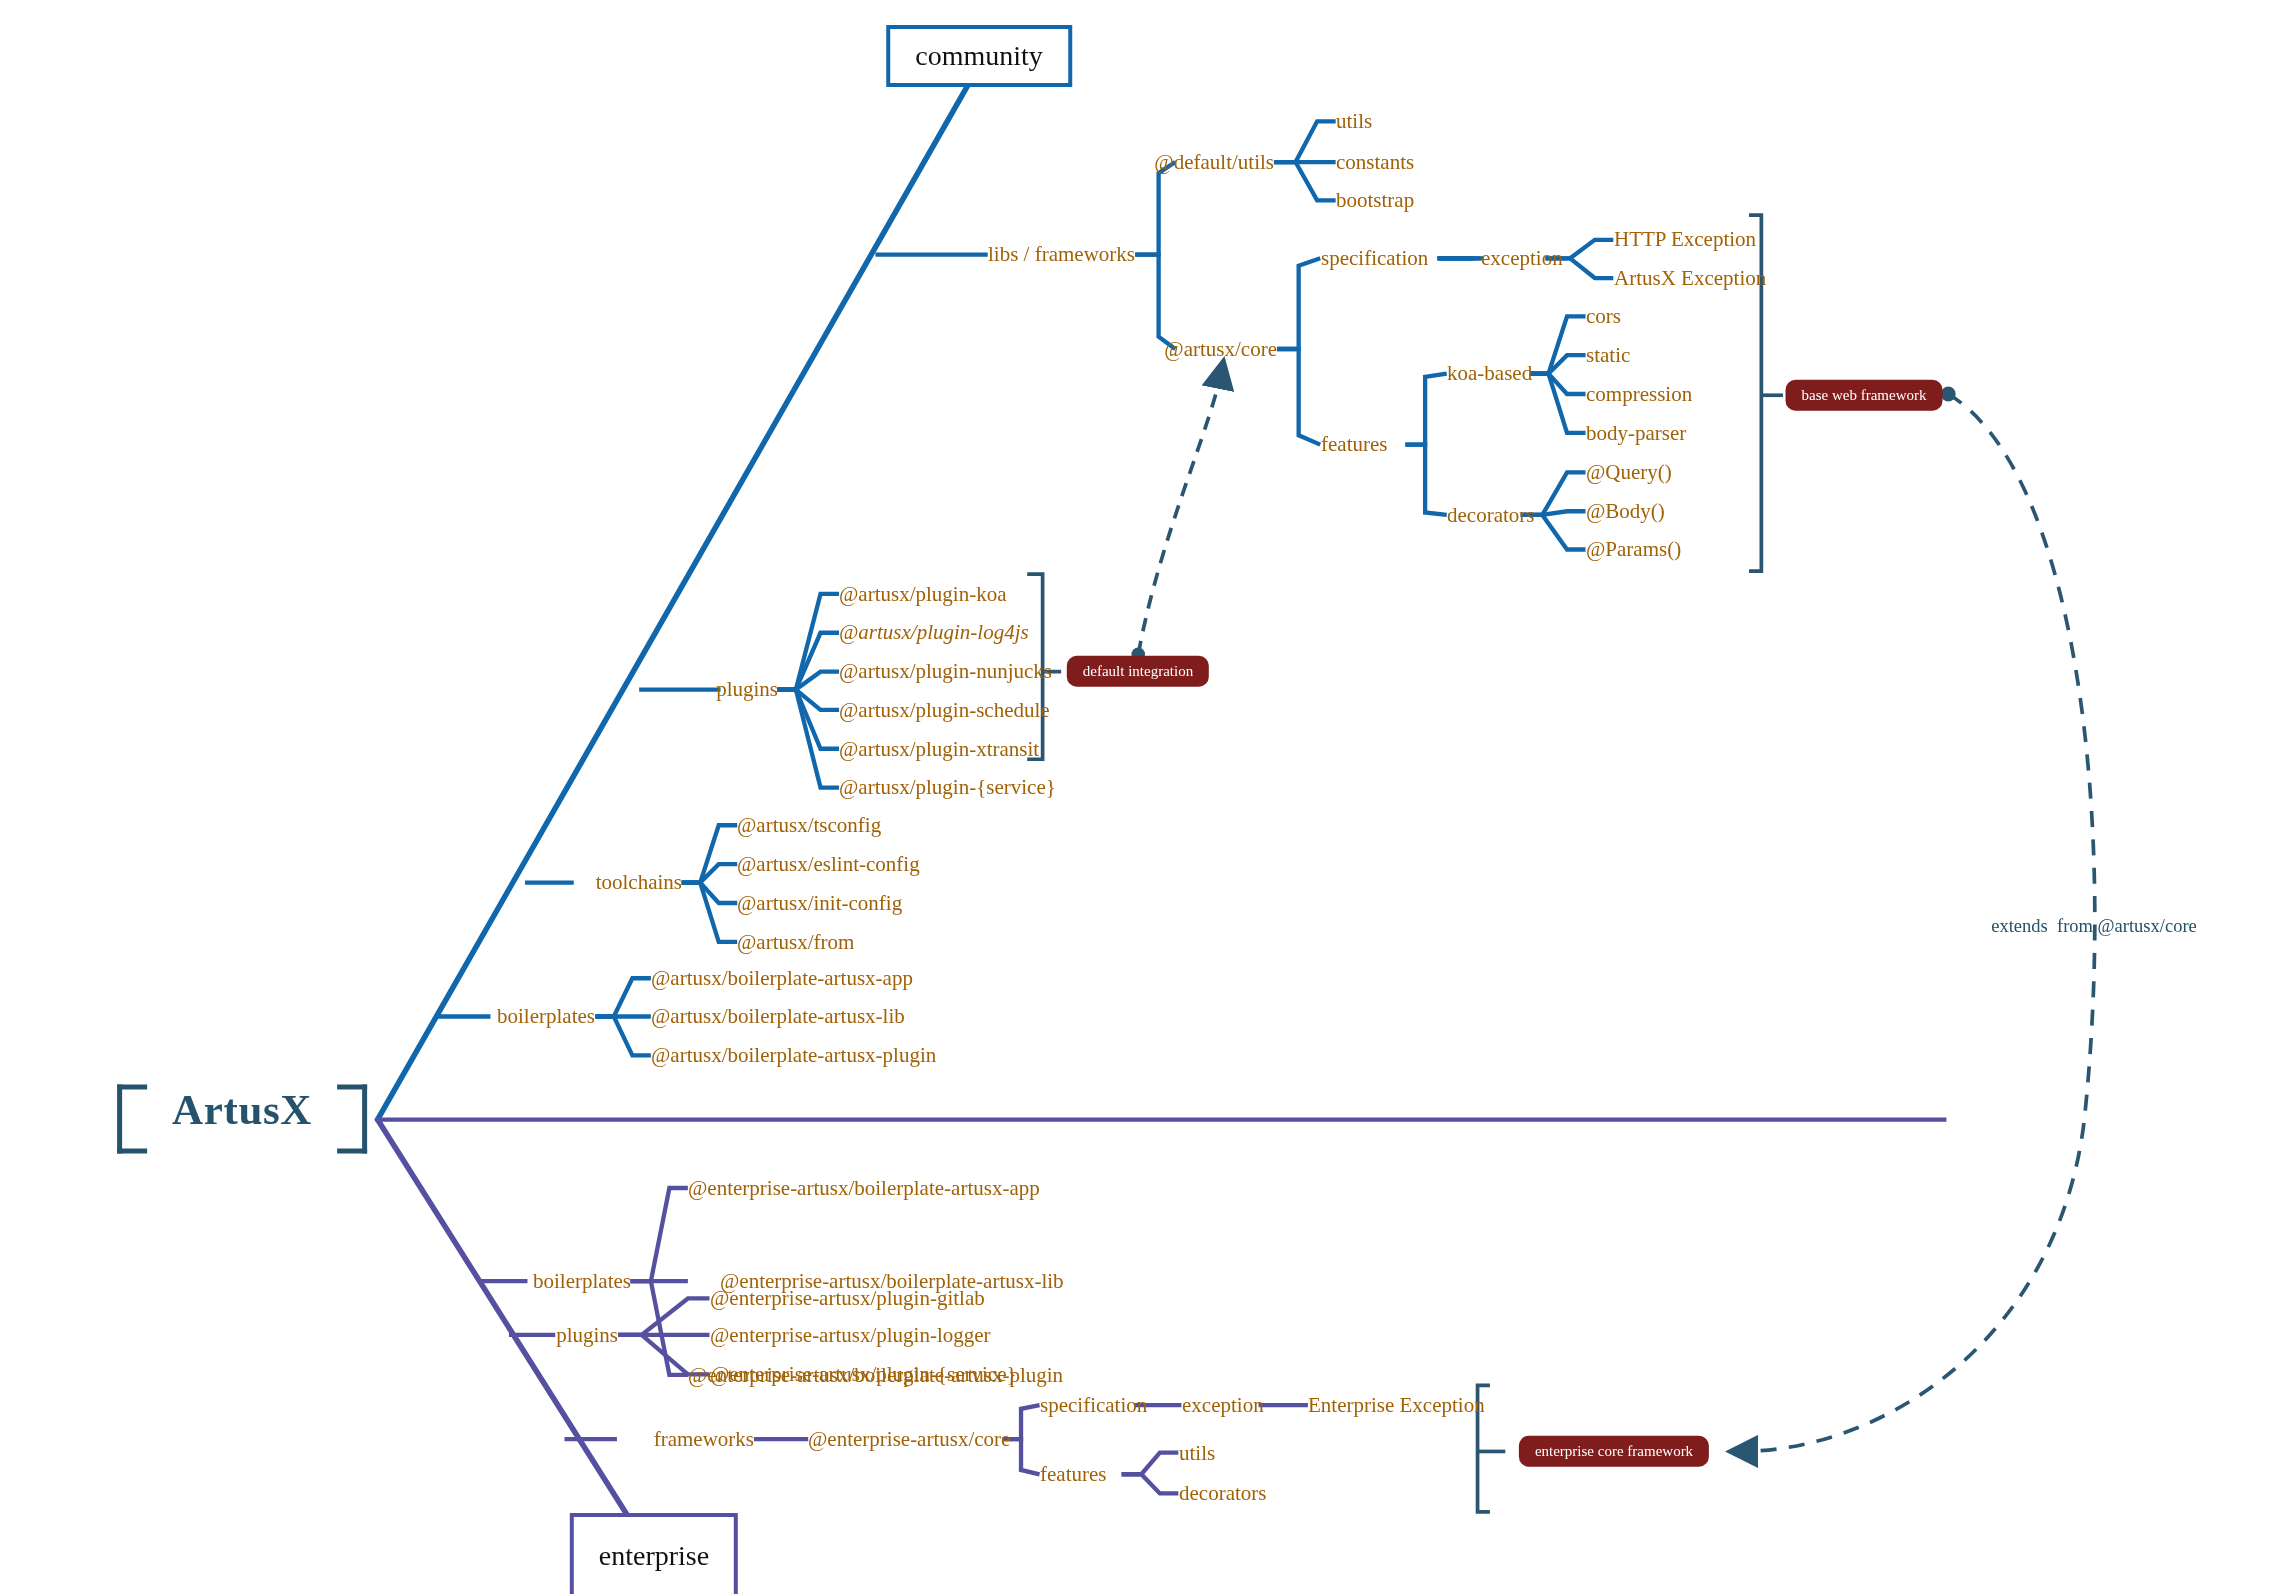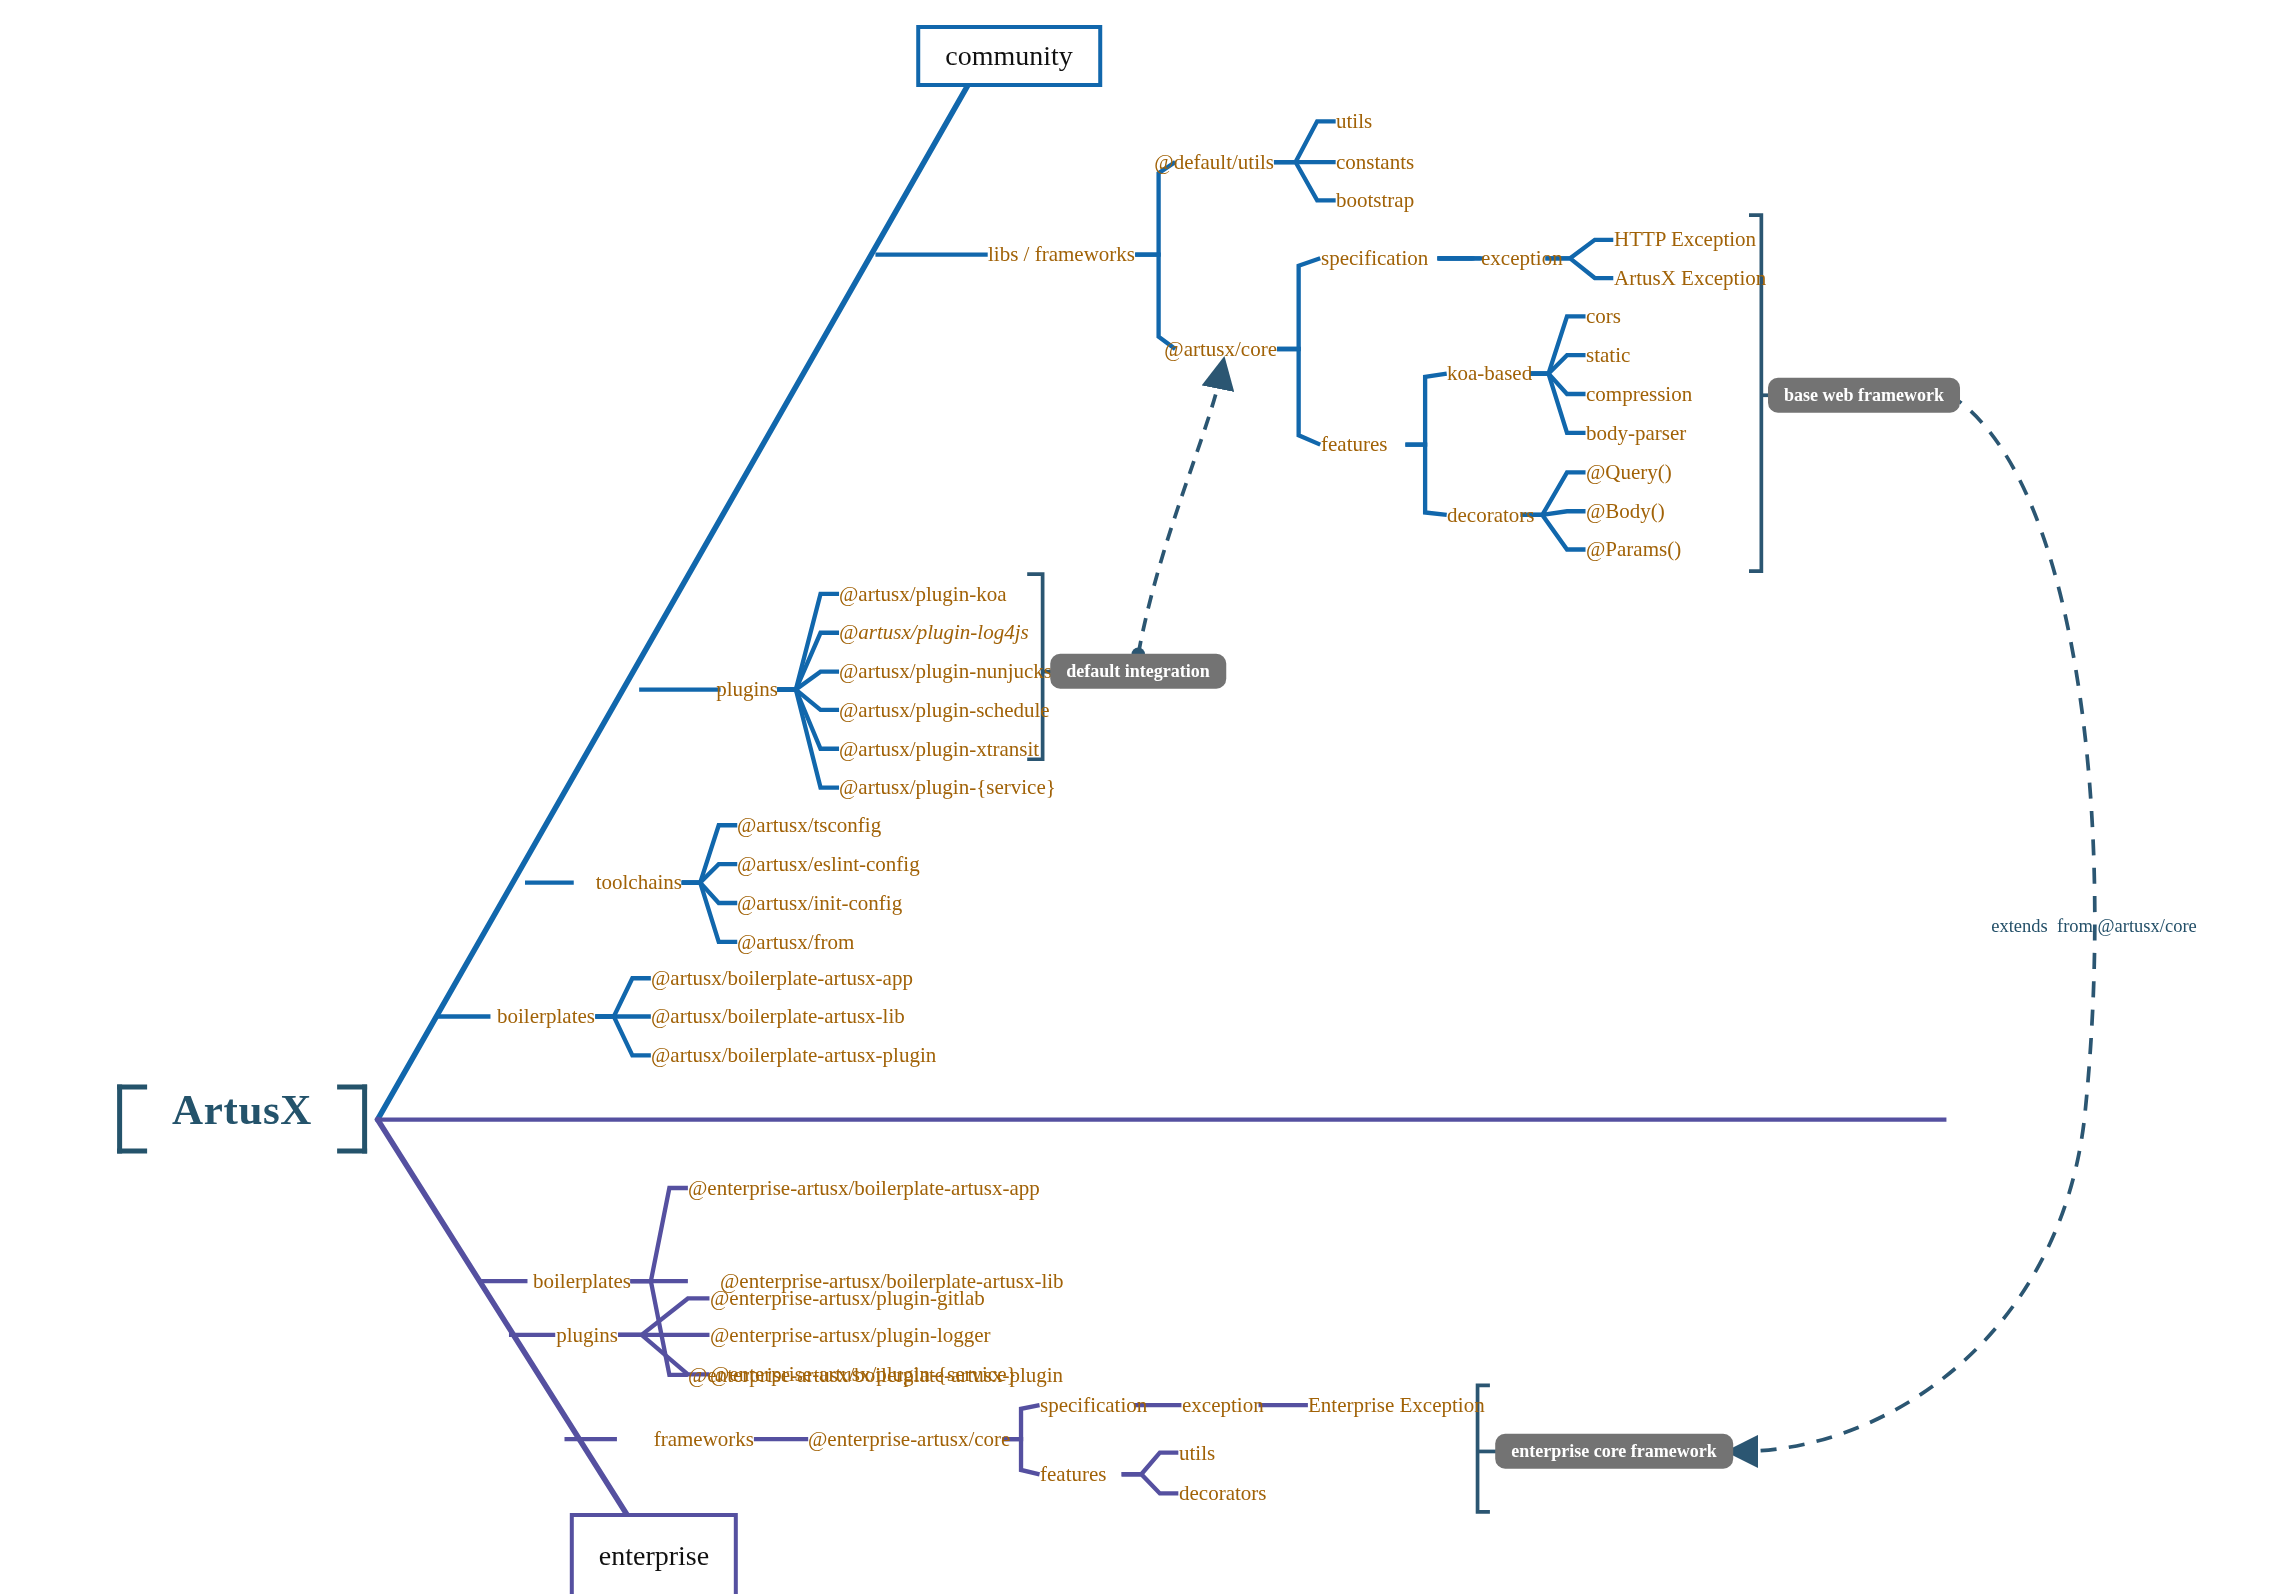--- a/index.html
+++ b/index.html
@@ -5,21 +5,21 @@
   html,body{margin:0;padding:0;background:#ffffff;}
   body{width:2295px;height:1595px;font-family:"Liberation Serif",serif;}
   #stage{position:relative;width:2295px;height:1595px;overflow:hidden;background:#fff;}
   svg.layer{position:absolute;left:0;top:0;width:2295px;height:1595px;pointer-events:none;}
   .lbl{position:absolute;color:#a16207;font-family:"Liberation Serif",serif;font-size:21px;line-height:1;white-space:nowrap;}
   .lbl.r{transform:translate(-100%,-50%);}
   .lbl.l{transform:translate(0,-50%);}
   .boxnode{position:absolute;transform:translate(-50%,-50%);background:#ffffff;display:flex;align-items:center;justify-content:center;white-space:nowrap;font-family:"Liberation Serif",serif;font-size:28px;color:#111111;}
   .boxnode.blue{border:4.3px solid #1167ac;}
   .boxnode.purple{border:4.3px solid #5550a0;}
-  .badge{position:absolute;transform:translate(-50%,-50%);background:#737373;color:#ffffff;border-radius:10px;display:flex;align-items:center;justify-content:center;white-space:nowrap;font-family:"Liberation Serif",serif;font-size:18px;padding:6.8px 16px;font-weight:bold;}
+  .badge{position:absolute;transform:translate(-50%,-50%);background:#7f1d1d;color:#ffffff;border-radius:10px;display:flex;align-items:center;justify-content:center;white-space:nowrap;font-family:"Liberation Serif",serif;font-size:15px;padding:6.8px 16px;}
   .rootwrap{position:absolute;transform:translate(-50%,-50%);display:flex;align-items:flex-start;white-space:nowrap;}
   .rootwrap .rtext{font-family:"Liberation Serif",serif;font-weight:bold;font-size:43px;color:#24536b;letter-spacing:0.6px;padding:0 25px;}
   .brk{width:25px;height:59px;border-top:5.6px solid #24536b;border-bottom:5.6px solid #24536b;}
   .brk.lf{border-left:5.6px solid #24536b;}
   .brk.rt{border-right:5.6px solid #24536b;}
   .extlbl{position:absolute;transform:translate(-50%,-50%);color:#245069;font-family:"Liberation Serif",serif;font-size:18.5px;white-space:pre;}
 </style>
 </head>
 <body>
 
@@ -186,21 +186,21 @@
     </g>
     <circle cx="3158" cy="638" r="12" fill="#2b5672"></circle>
   </svg>
 
   <div class="rootwrap" style="left:242px;top:1119px;">
     <span class="brk lf"></span>
     <span class="rtext">ArtusX</span>
     <span class="brk rt"></span>
   </div>
 
-  <div class="boxnode blue" style="left:1009px;top:56px;padding:11px 25px;">
+  <div class="boxnode blue" style="left:979px;top:56px;padding:11px 25px;">
     <span>community</span>
   </div>
   <div class="boxnode purple" style="left:654px;top:1556px;padding:23px 25px;">
     <span>enterprise</span>
   </div>
 
   <div class="lbl r" style="left:1135px;top:254px;">libs / frameworks</div>
 
   <div class="lbl r" style="left:1274px;top:162px;">@default/utils</div>
   <div class="lbl l" style="left:1336px;top:121px;">utils</div>

